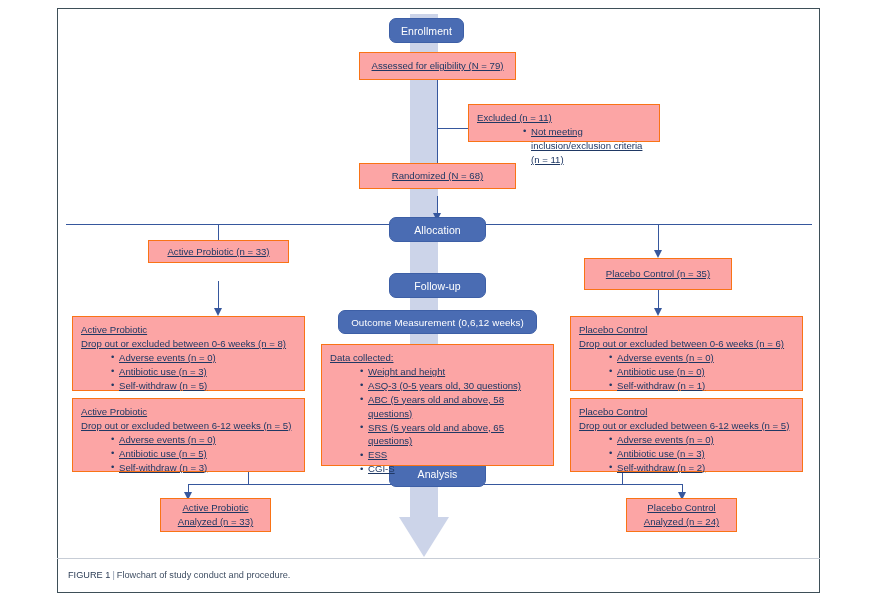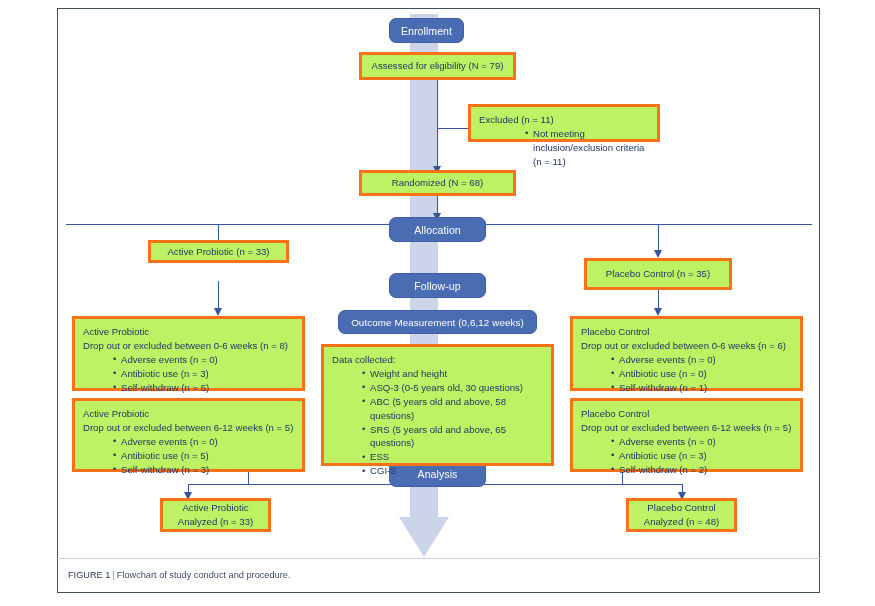--- a/index.html
+++ b/index.html
@@ -71,26 +71,27 @@
     align-items: center;
     justify-content: center;
     text-align: center;
     box-sizing: border-box;
     letter-spacing: 0.1px;
   }
 
   
   .box {
     position: absolute;
-    background: #bef264;
-    border: 3px solid #f97316;
+    background: #fca5a5;
+    border: 1px solid #f97316;
     box-sizing: border-box;
     color: #1f3864;
     font-size: 9.6px;
     line-height: 1.45;
+    text-decoration: underline;
   }
   .box.centered {
     display: flex;
     align-items: center;
     justify-content: center;
     text-align: center;
   }
   .box.padded {
     padding: 6px 8px;
   }
@@ -204,21 +205,21 @@
     <span>Assessed for eligibility (N = 79)</span>
   </div>
 
   <div class="box padded" style="left:468px; top:104px; width:192px; height:38px;">
     <span class="title-line">Excluded (n = 11)</span>
     <ul class="indent-lg">
       <li>Not meeting inclusion/exclusion criteria (n = 11)</li>
     </ul>
   </div>
 
-  <div class="box centered" style="left:359px; top:170px; width:157px; height:26px;">
+  <div class="box centered" style="left:359px; top:163px; width:157px; height:26px;">
     <span>Randomized (N = 68)</span>
   </div>
 
   <div class="box centered" style="left:148px; top:240px; width:141px; height:23px;">
     <span>Active Probiotic (n = 33)</span>
   </div>
 
   <div class="box centered" style="left:584px; top:258px; width:148px; height:32px;">
     <span>Placebo Control (n = 35)</span>
   </div>
@@ -275,21 +276,21 @@
     </ul>
   </div>
 
   <div class="box" style="left:160px; top:498px; width:111px; height:34px; display:flex; flex-direction:column; align-items:center; justify-content:center; text-align:center;">
     <span>Active Probiotic</span>
     <span>Analyzed (n = 33)</span>
   </div>
 
   <div class="box" style="left:626px; top:498px; width:111px; height:34px; display:flex; flex-direction:column; align-items:center; justify-content:center; text-align:center;">
     <span>Placebo Control</span>
-    <span>Analyzed (n = 48)</span>
+    <span>Analyzed (n = 24)</span>
   </div>
 
   <div id="caption-rule"></div>
   <div id="figure-caption">
     <span class="fig-label">FIGURE 1</span><span class="fig-bar">|</span><span>Flowchart of study conduct and procedure.</span>
   </div>
 
 </div>
 
 </body></html>

